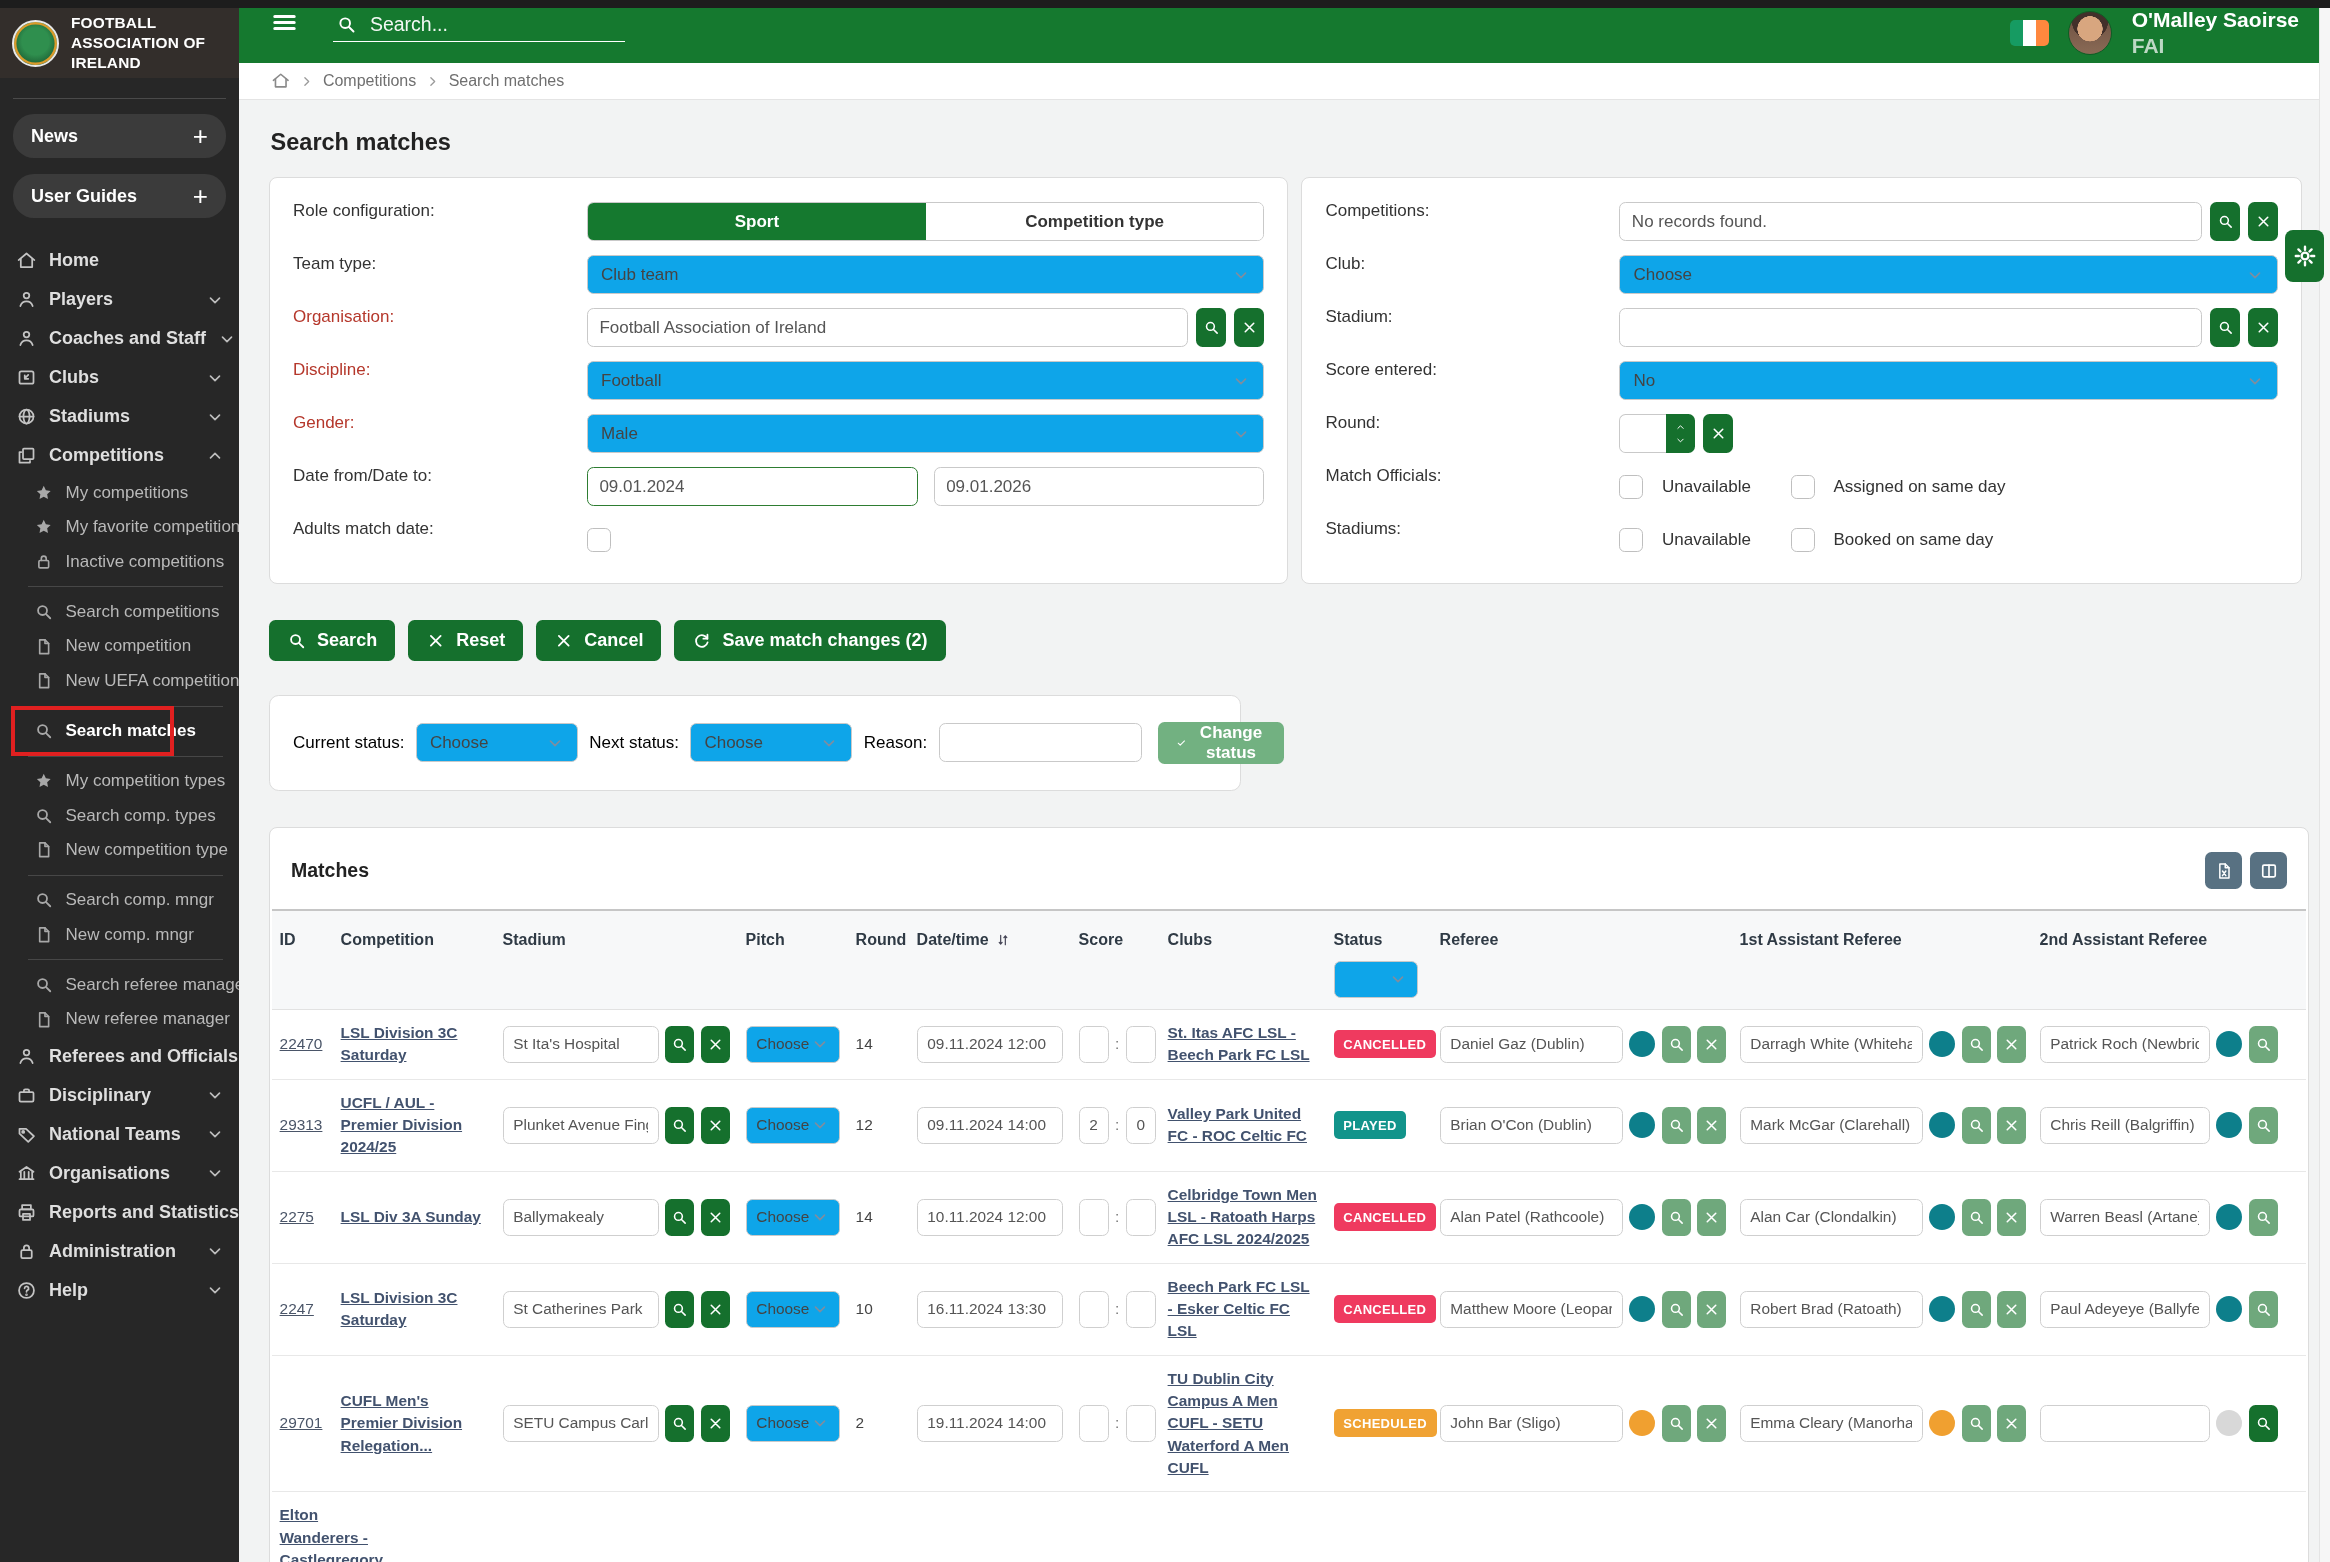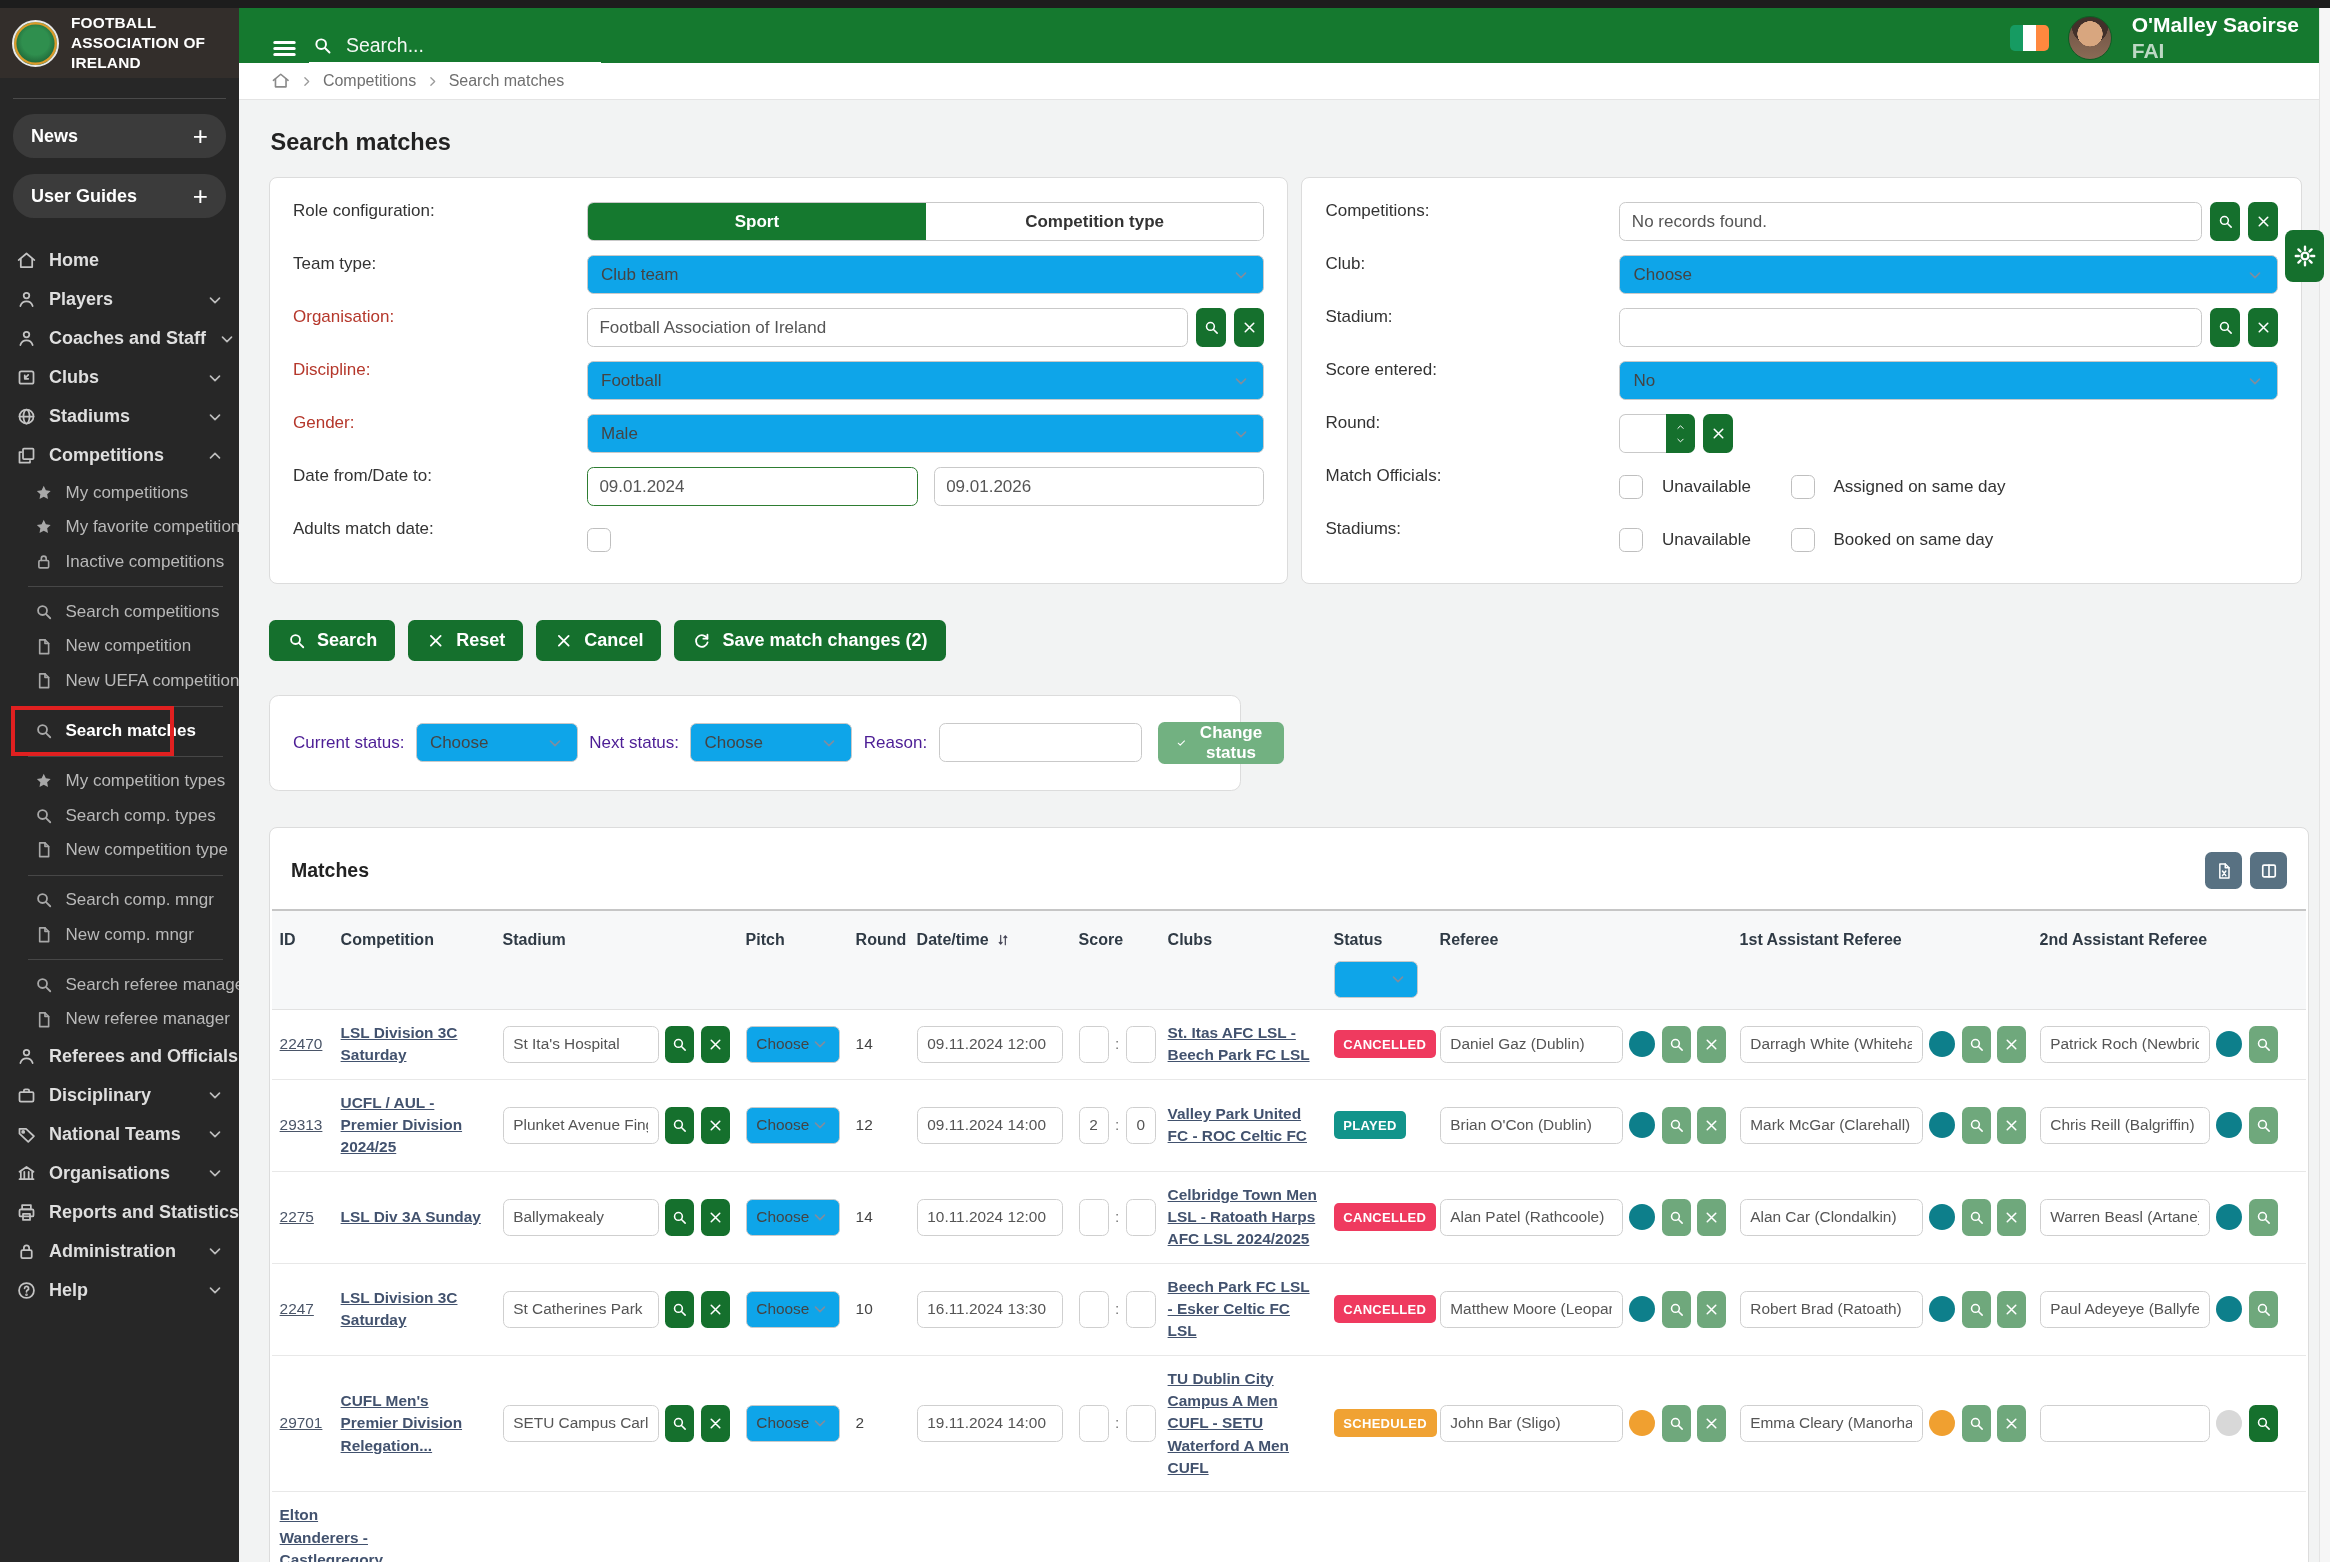--- a/index.html
+++ b/index.html
@@ -19,21 +19,21 @@
 .sbi-icon{width:21px;height:21px;color:#c3c3c3;flex:none}
 .sbi-label{flex:1;white-space:nowrap}
 .sbi-chev{width:18px;height:18px;color:#bdbdbd;flex:none}
 .sbi-sub{padding:7.3px 14.6px 7.3px 34px;color:#b9b9b9;font-weight:400;font-size:17px}
 .sbi-sub .sbi-icon{width:19.5px;height:19.5px;color:#a8a8a8}
 .sbi-divider{display:block;height:0.8px;background:#474747;margin:7.3px 16px 7.3px 28px;padding:0}
 .st-active{color:#fff;font-weight:700}
 .st-active::after{content:"";position:absolute;left:10.6px;right:65px;top:-8px;bottom:-8px;border:4px solid #e02020;pointer-events:none}
 
 .main{margin-left:239px;padding-top:8px}
-.topbar{height:55px;background:#15792f;display:flex;align-items:flex-end;padding:0 31px;}
+.topbar{height:55px;background:#15792f;display:flex;align-items:flex-start;padding:0 31px;gap:24px}
 .menu-btn{width:29px;height:29px;color:#fff;cursor:pointer}
 .tb-search{display:flex;align-items:center;gap:13px;border-bottom:1.6px solid #fff;padding:4.9px 3.2px;width:292px;margin-left:9.7px}
 .tb-search .icon{width:21px;height:21px;color:#fff;flex:none}
 .tb-search input{background:transparent;border:none;outline:none;color:#fff;font-size:19.5px;width:100%;font-family:inherit}
 .tb-search input::placeholder{color:#fff;opacity:.95}
 .tb-right{margin-left:auto;display:flex;align-items:center;gap:19.5px}
 .flag{width:39px;height:26px;border-radius:4.9px;background:linear-gradient(90deg,#169b62 0 33.3%,#ffffff 33.3% 66.6%,#ff883e 66.6% 100%);cursor:pointer}
 .avatar{width:44px;height:44px;border-radius:50%;cursor:pointer;border:1.6px solid #0f5c24;background:radial-gradient(circle at 50% 40%,#d8a67f 0 38%,rgba(0,0,0,0) 39%),radial-gradient(circle at 50% 22%,#42302a 0 46%,rgba(0,0,0,0) 47%),linear-gradient(#6b4f41,#8a6a55)}
 .tb-name{color:#fff;font-size:21px;font-weight:700;cursor:pointer}
 .tb-role{color:#bcd8c4;font-size:21px;font-weight:700;margin-top:1.6px}
@@ -69,21 +69,21 @@
 .round-box{display:flex}
 .round-input{width:47px;height:39px;border:0.8px solid #c9c9c9;border-right:none;border-radius:6.5px 0 0 6.5px;padding:0 8px;font-size:17px;font-family:inherit;outline:none}
 .spin{width:29px;height:39px;background:#15702d;border-radius:0 6.5px 6.5px 0;display:flex;flex-direction:column;align-items:center;justify-content:center;gap:2.4px;color:#fff;cursor:pointer}
 .spin .icon{width:13px;height:10.6px}
 
 .actions{display:flex;gap:13px;margin-top:36px}
 .btn-main{height:41px;background:#15702d;color:#fff;border:none;border-radius:6.5px;display:flex;align-items:center;gap:10.6px;padding:0 18px;font-size:18px;font-weight:700;font-family:inherit;cursor:pointer}
 .btn-main .icon{width:19.5px;height:19.5px}
 
 .status-panel{width:972px;margin-top:34px;padding:26px 23px;display:flex;align-items:center;gap:11.4px;border-radius:9.7px}
-.inline-label{font-size:17px;color:#4c1d95;flex:none}
+.inline-label{font-size:17px;color:#000000;flex:none}
 .sel-200{flex:none;width:162px}
 .reason-input{flex:none;width:203px}
 .btn-change{height:42px;background:#72b181;color:#fff;border:none;border-radius:6.5px;display:flex;align-items:center;gap:9.7px;padding:8px 18px;font-size:17px;font-weight:700;font-family:inherit;cursor:pointer;margin-left:4.9px}
 .btn-change .icon{width:18px;height:18px}
 
 .matches-panel{width:2040px;margin-top:36px;padding:21px 0 11.4px}
 .m-head{display:flex;align-items:center;padding:3.2px 21px 19.5px}
 .m-title{font-size:19.5px;font-weight:700;color:#222}
 .m-tools{margin-left:auto;display:flex;gap:8px}
 .tool-btn{width:37px;height:37px;border-radius:6.5px;background:#587182;color:#fff;display:flex;align-items:center;justify-content:center;border:none;cursor:pointer}

